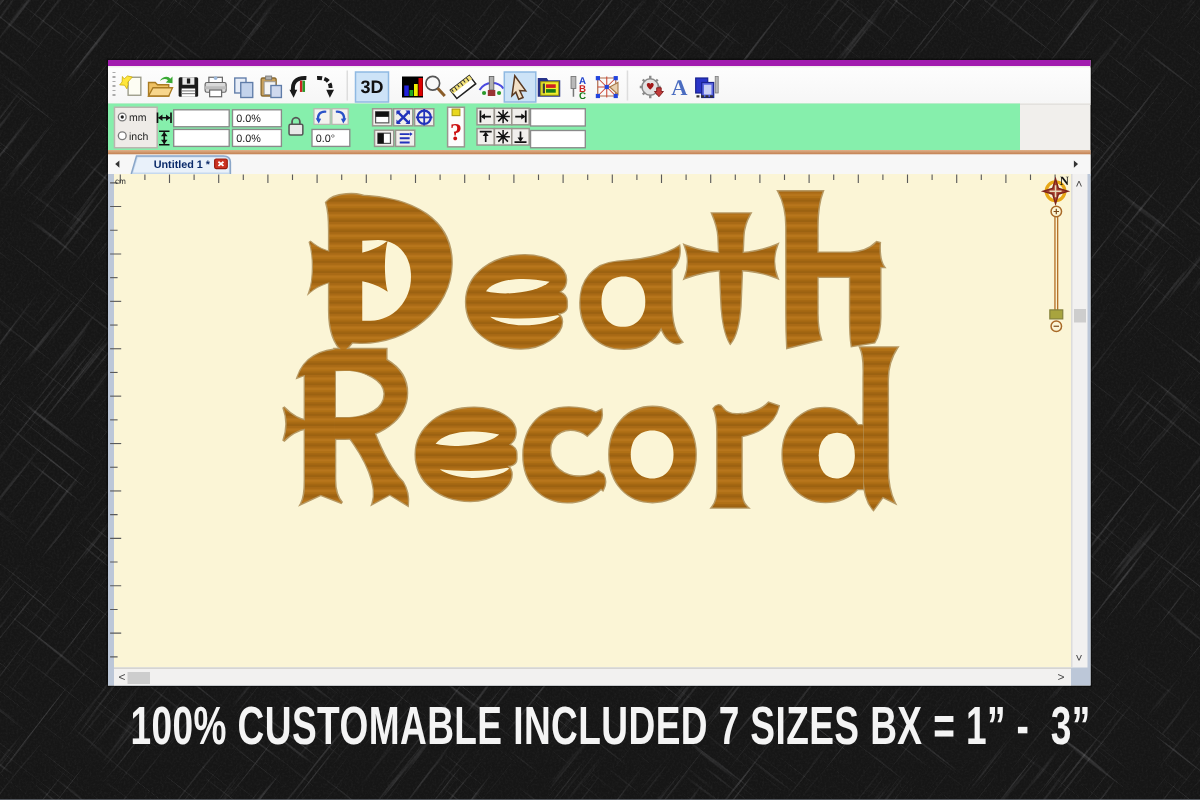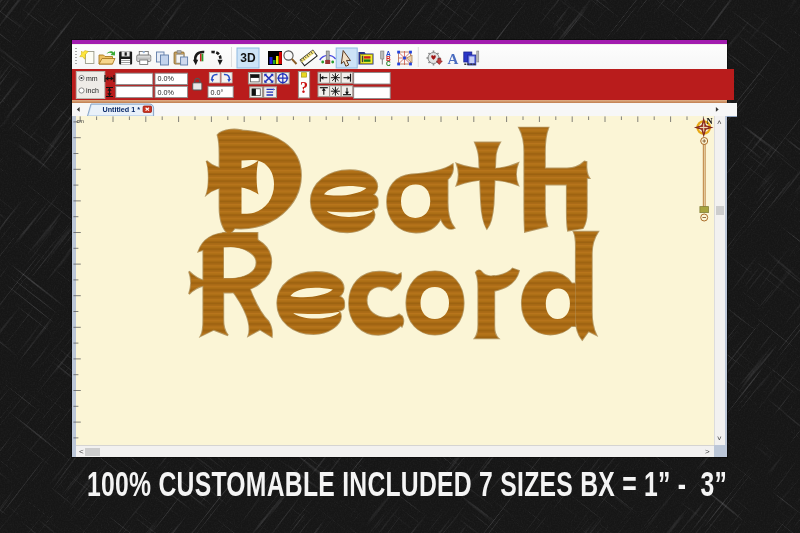--- a/index.html
+++ b/index.html
@@ -1,23 +1,23 @@
 <!DOCTYPE html>
 <html><head><meta charset="utf-8"><style>
 html,body{margin:0;padding:0;}
 body{width:800px;height:533px;overflow:hidden;position:relative;
  font-family:"Liberation Sans",sans-serif;
  background:#131313;}
 #bgtex{position:absolute;left:0;top:0;}
 #win{position:absolute;left:72px;top:40px;width:655px;height:413px;background:#f1efec;border-top:4px solid #a21caf;box-shadow:0 0 0 1px rgba(0,0,0,0.4);}
 #row1{position:absolute;left:0;top:1px;width:655px;height:24px;background:linear-gradient(#fdfdfd,#f6f6f6);border-bottom:1px solid #e3e1de;}
 #grip{position:absolute;left:3px;top:3px;width:2px;height:18px;background:repeating-linear-gradient(#aaa 0 1px,transparent 1px 3px);}
-#row2{position:absolute;left:0;top:25px;width:662px;height:31px;background:#b91c1c;}
+#row2{position:absolute;left:0;top:25px;width:608px;height:31px;background:#86efac;}
 #accent{position:absolute;left:0;top:56px;width:655px;height:3px;background:linear-gradient(#e0b18a,#c07d4e);}
-#tabbar{position:absolute;left:0;top:59px;width:655px;height:13px;background:#f7f7f7;border-bottom:1px solid #8ca0bc;padding-left:10px;}
+#tabbar{position:absolute;left:0;top:59px;width:655px;height:13px;background:#f7f7f7;border-bottom:1px solid #8ca0bc;}
 #mainarea{position:absolute;left:0;top:72px;width:655px;height:341px;background:#bcc7d8;}
 #canvas{position:absolute;left:4px;top:0px;width:638px;height:329px;background:#fbf5d6;}
 #vscroll{position:absolute;left:642px;top:0px;width:10px;height:329px;background:#f2f1f0;border-left:1px solid #dcdcdc;}
 #vthumb{position:absolute;left:1px;top:90px;width:8px;height:9px;background:#cdcdcd;}
 #hscroll{position:absolute;left:4px;top:329px;width:638px;height:11px;background:#f2f1f0;border-top:1px solid #d5d4d2;}
 #hthumb{position:absolute;left:9px;top:2px;width:15px;height:8px;background:#cdcdcd;}
 .sarrow{position:absolute;font-size:8px;color:#444;line-height:8px;font-family:"Liberation Sans",sans-serif;}
 #caption{position:absolute;left:-37.5px;top:464.4px;width:800px;text-align:center;color:#f4f4f4;
  font-weight:bold;font-size:35.8px;letter-spacing:0.4px;white-space:nowrap;
  transform:scaleX(0.69);transform-origin:50% 50%;}

